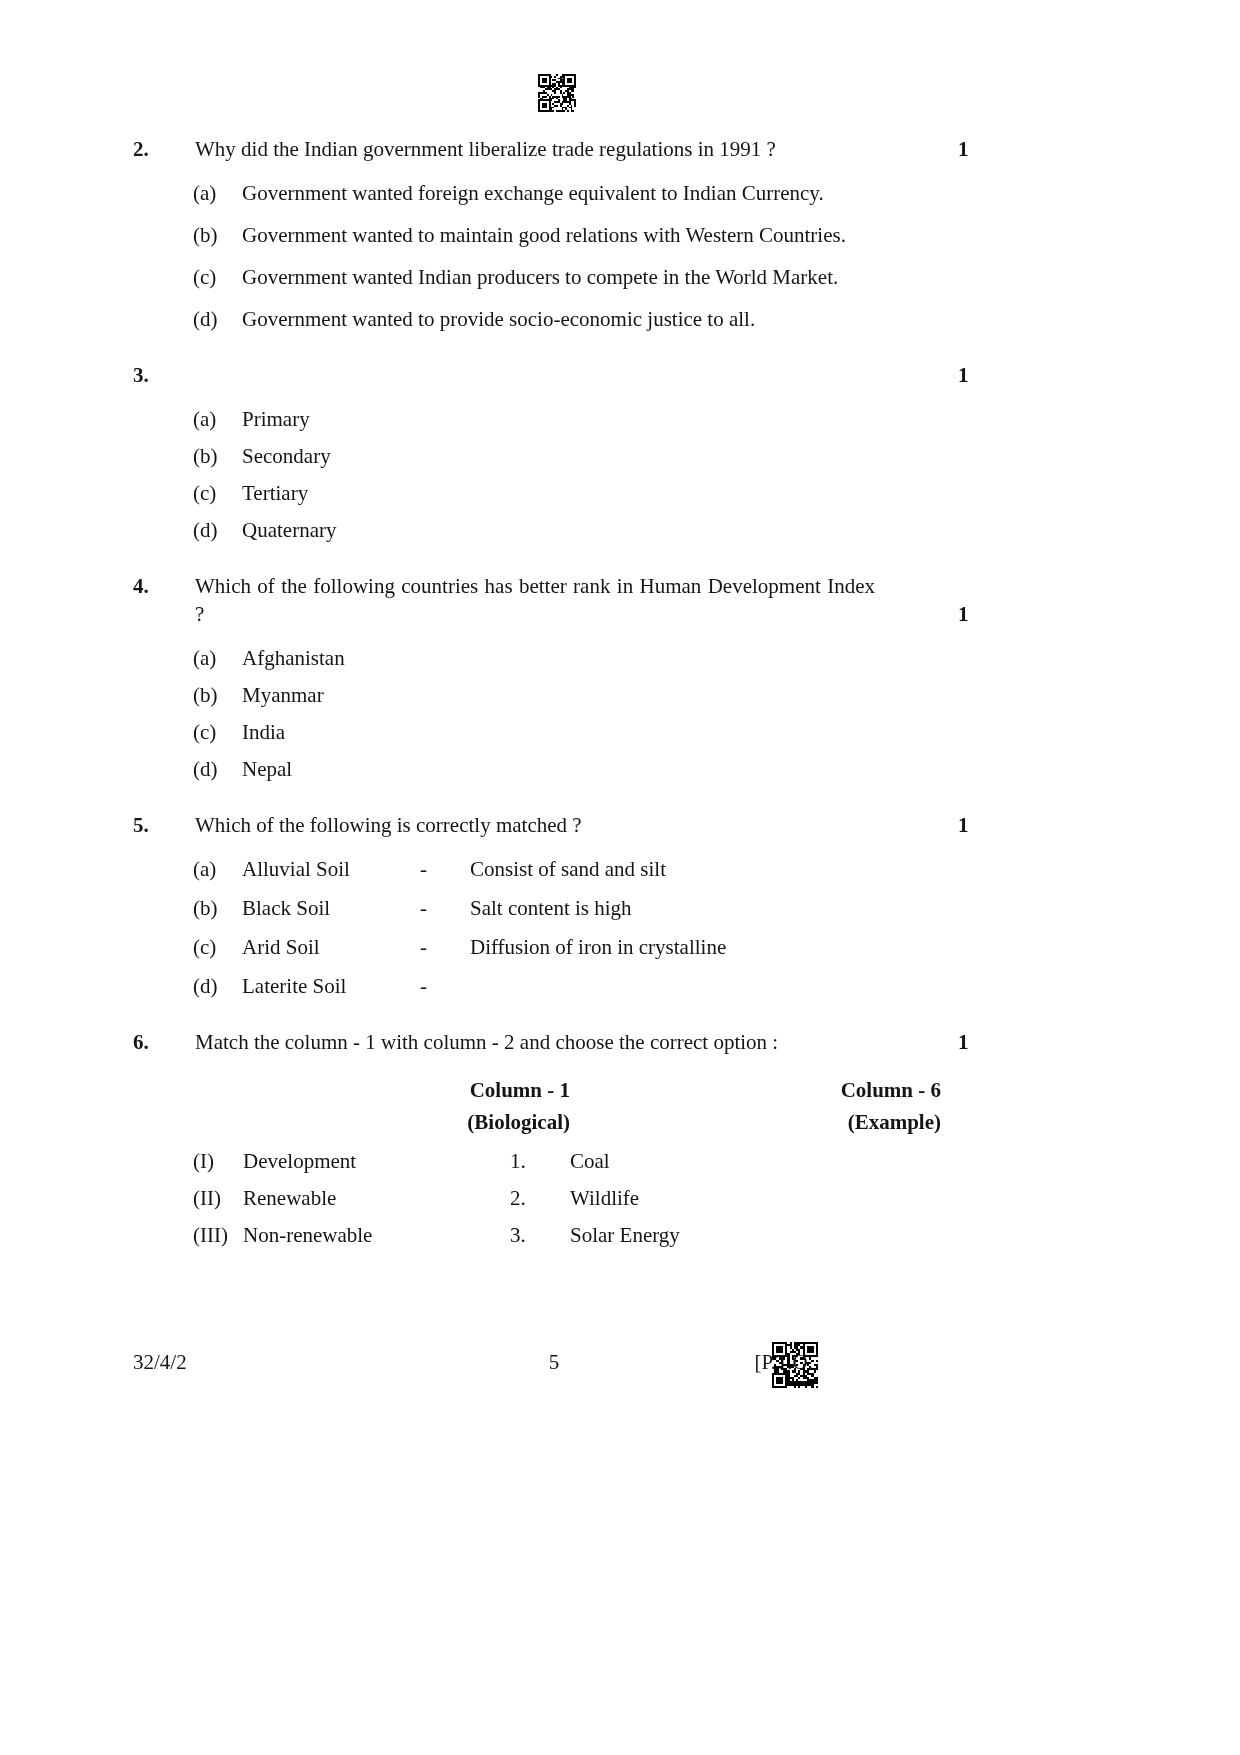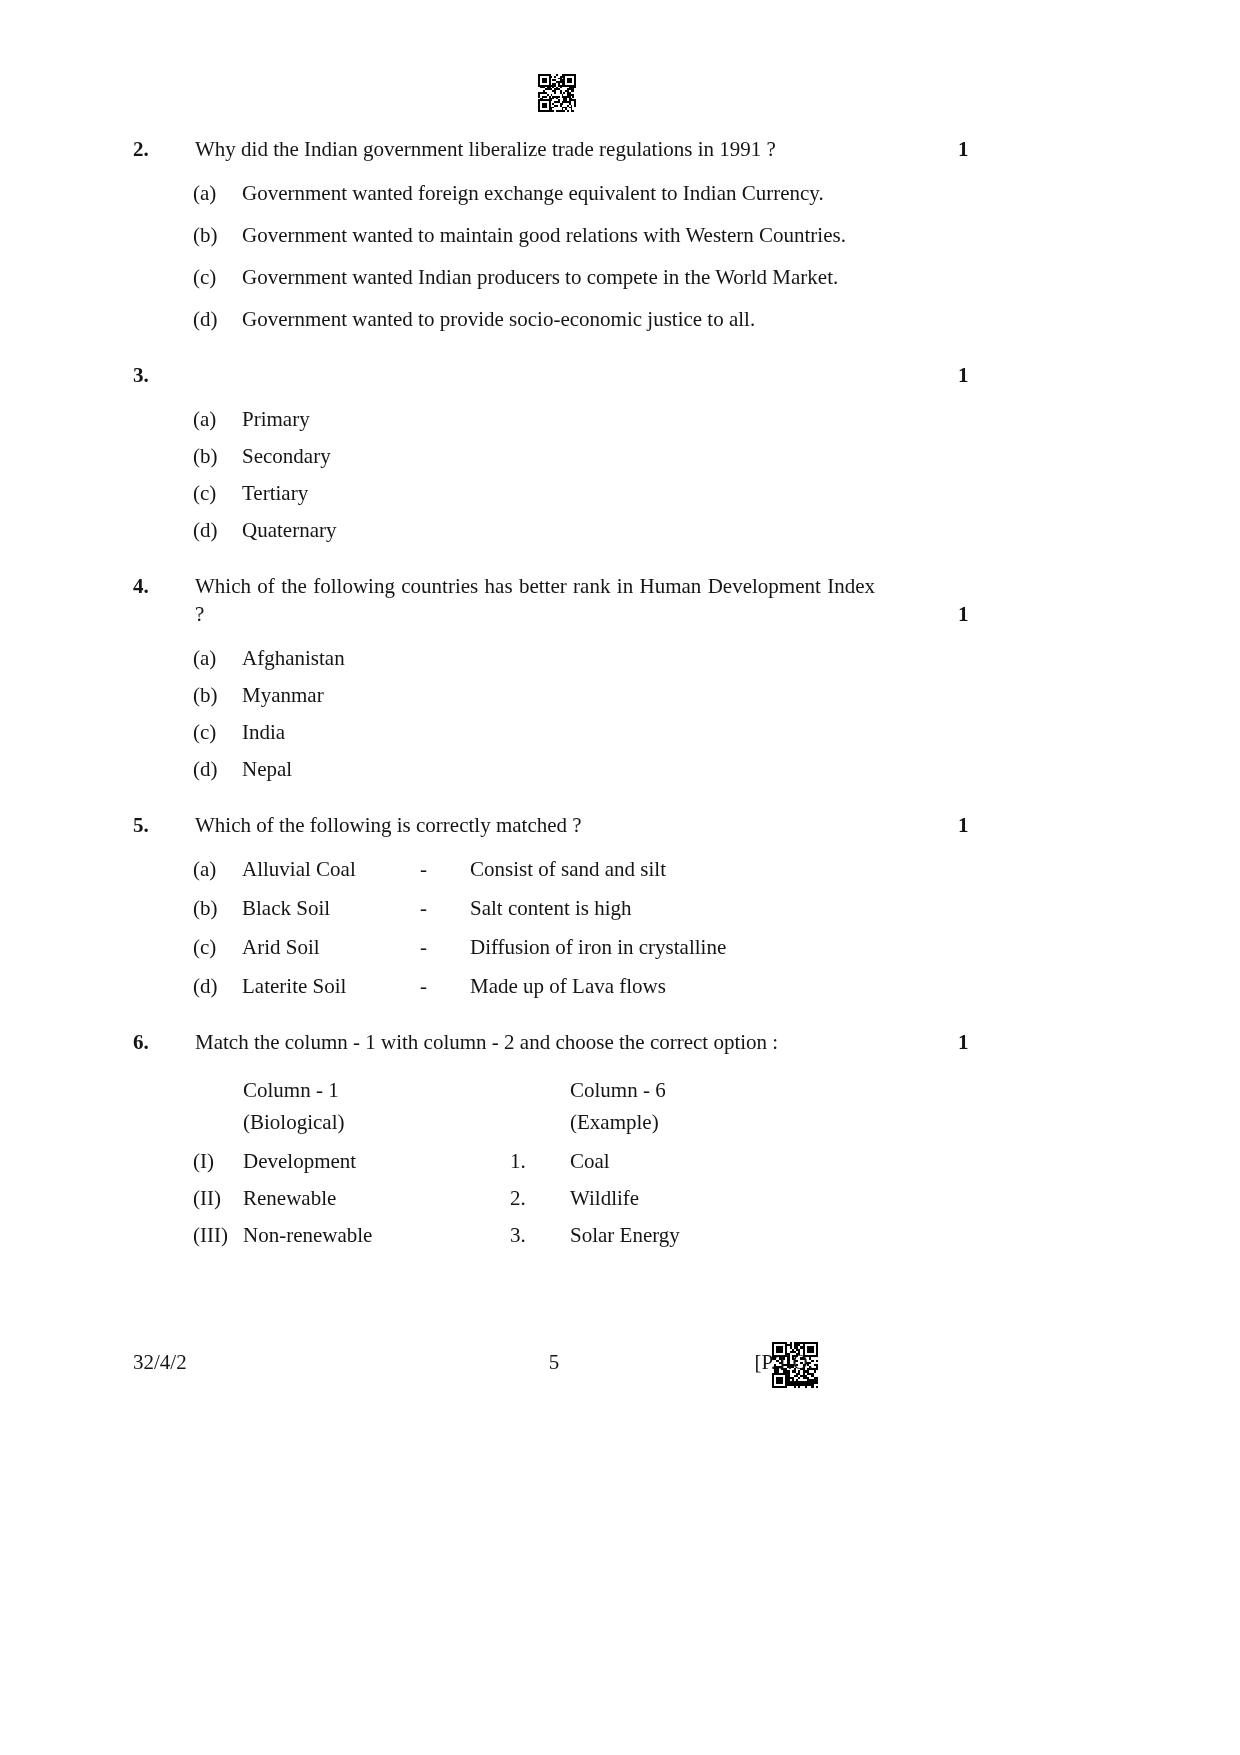--- a/index.html
+++ b/index.html
@@ -23,21 +23,21 @@
 
   .opts { margin-left:60px; margin-top:16px; }
   .opt { display:flex; margin-top:9px; }
   .opt-long { margin-top:14px; }
   .opt .letter { width:49px; flex:none; }
   .opt-long .text { width:625px; text-align:justify; }
 
   .opt-matched { display:grid; grid-template-columns:49px 178px 50px 438px; margin-top:11px; }
 
   .match-head { display:grid; grid-template-columns:50px 267px 60px 371px; margin-left:60px; margin-top:18px; }
-  .match-head .hcell { font-weight:normal; line-height:32px; }
+  .match-head .hcell { font-weight:bold; line-height:32px;text-align:right; }
   .hc1 { grid-column:2 / 4; }
   .hc2 { grid-column:4 / 5; }
   .match-row { display:grid; grid-template-columns:50px 267px 60px 371px; margin-left:60px; margin-top:9px; }
 
   .footer { position:absolute; left:0; top:1340px; width:1076px; height:52px; font-size:21px; }
   .f-code { position:absolute; left:133px; top:10px; }
   .f-page { position:absolute; left:534px; top:10px; width:40px; text-align:center; }
   .f-pto  { position:absolute; right:263px; top:10px; }
 </style>
 </head>
@@ -286,41 +286,40 @@
       </section>
       <section class="question">
         <div class="q-head">
           <span class="q-num">5.</span>
           <div class="q-text">Which of the following is correctly matched ?</div>
           <span class="q-marks first">1</span>
         </div>
         <div class="opts">
           <div class="opt-matched">
             <span class="letter">(a)</span>
-            <span>Alluvial Coal</span>
+            <span>Alluvial Soil</span>
             <span>-</span>
             <span>Consist of sand and silt</span>
           </div>
           <div class="opt-matched">
             <span class="letter">(b)</span>
             <span>Black Soil</span>
             <span>-</span>
             <span>Salt content is high</span>
           </div>
           <div class="opt-matched">
             <span class="letter">(c)</span>
             <span>Arid Soil</span>
             <span>-</span>
             <span>Diffusion of iron in crystalline</span>
           </div>
           <div class="opt-matched">
             <span class="letter">(d)</span>
             <span>Laterite Soil</span>
             <span>-</span>
-            <span>Made up of Lava flows</span>
           </div>
         </div>
       </section>
       <section class="question">
         <div class="q-head">
           <span class="q-num">6.</span>
           <div class="q-text">Match the column - 1 with column - 2 and choose the correct option :</div>
           <span class="q-marks first">1</span>
         </div>
         <div class="match-head">

